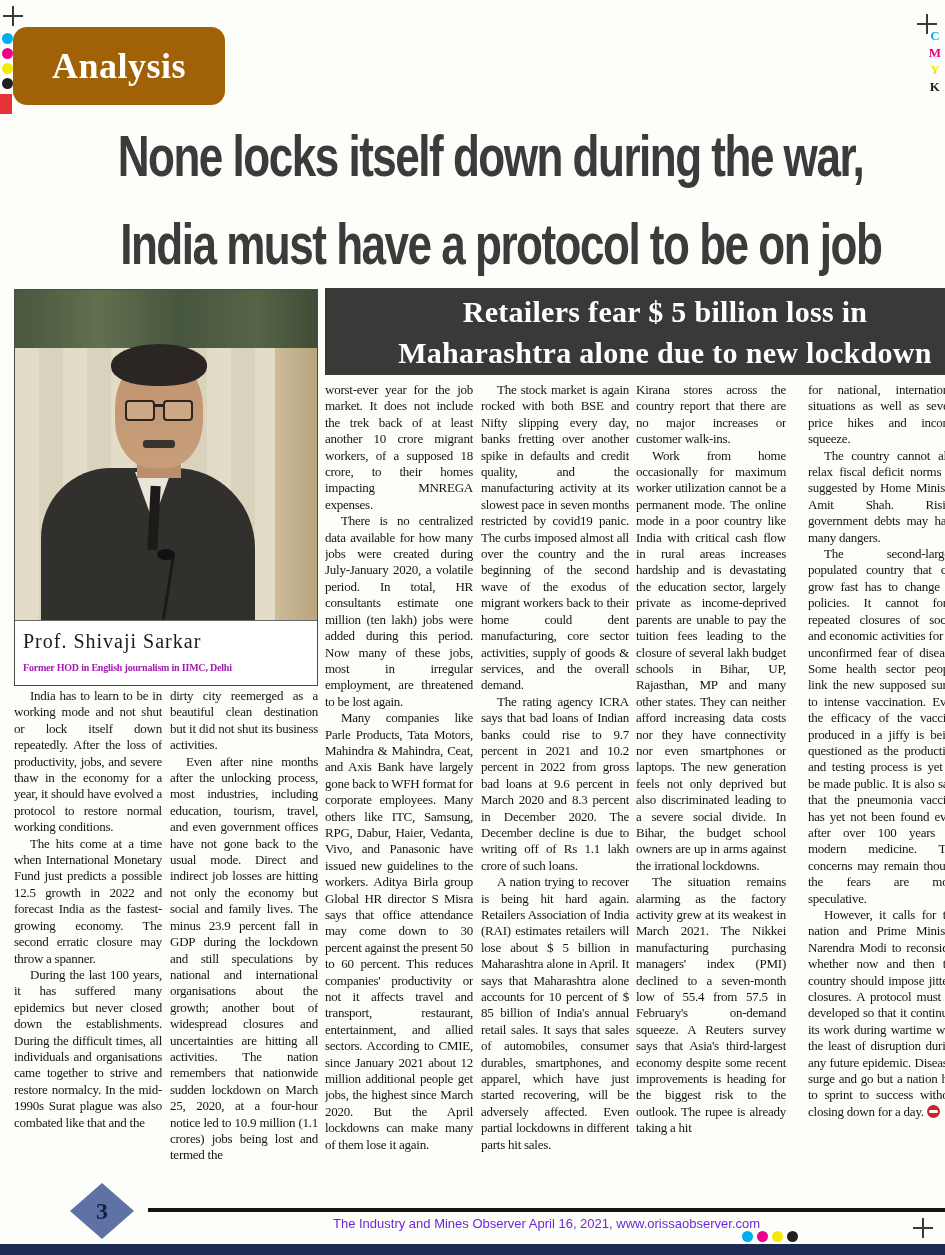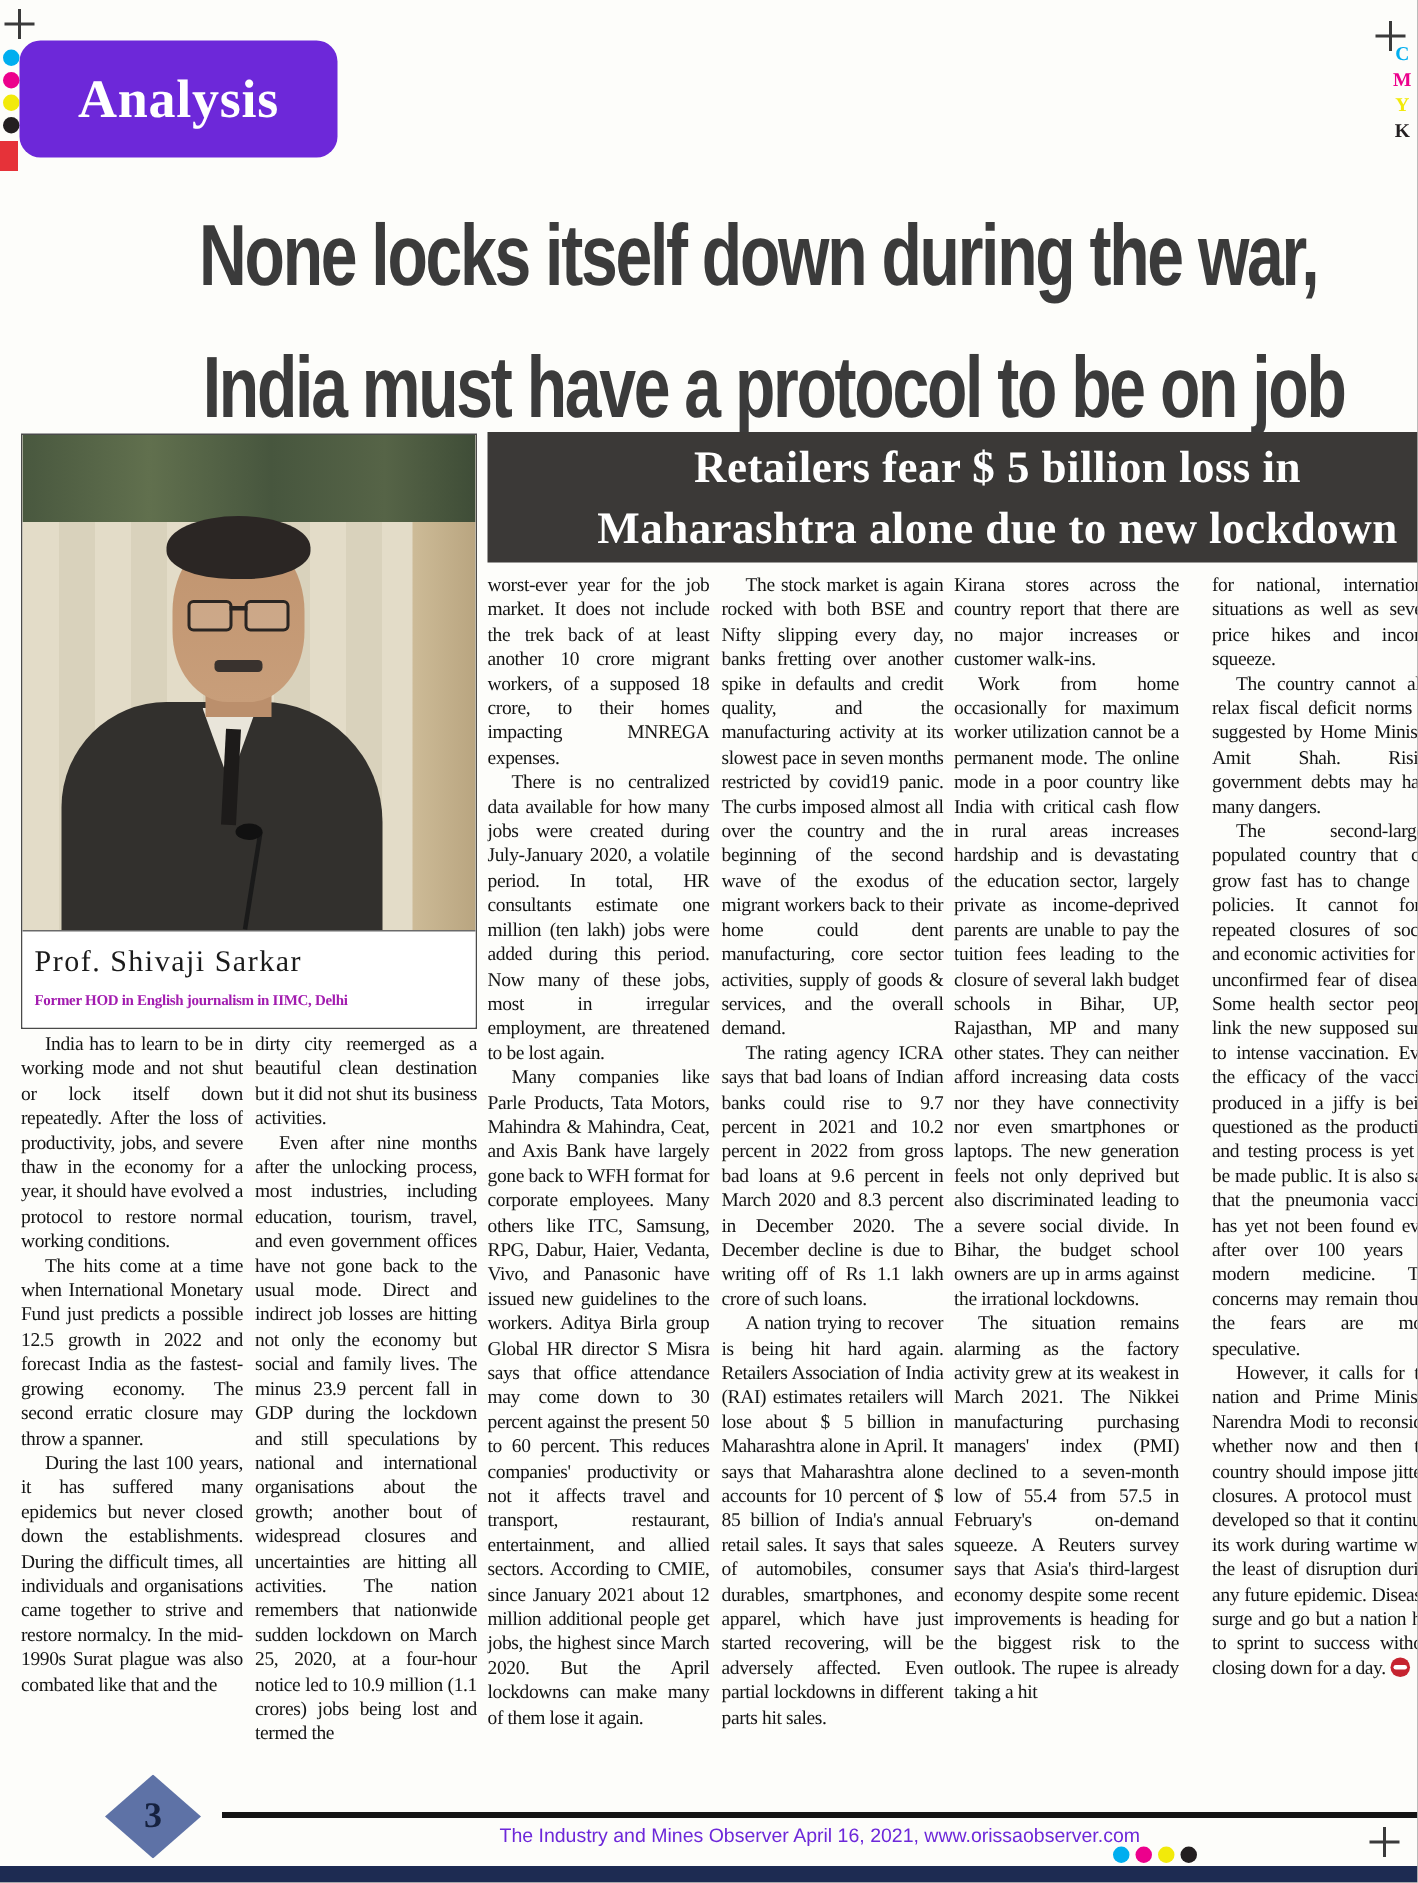--- a/index.html
+++ b/index.html
@@ -16,26 +16,26 @@
   .dotcol{position:absolute;left:2px;top:33px;display:flex;flex-direction:column;gap:4px;}
   .dotrow{position:absolute;left:742px;top:1231px;display:flex;flex-direction:row;gap:4px;}
   .dot{width:11px;height:11px;border-radius:50%;}
   .dot-c{background:#00aeef;} .dot-m{background:#ec008c;} .dot-y{background:#f2ea0a;} .dot-k{background:#231f20;}
   .redsq{position:absolute;left:0;top:94px;width:12px;height:20px;background:#e63239;}
   .cmyk-letters{position:absolute;right:4px;top:28px;display:flex;flex-direction:column;gap:1px;
         font-weight:bold;font-size:13px;line-height:16px;text-align:center;}
   .cl-c{color:#00aeef;} .cl-m{color:#ec008c;} .cl-y{color:#f2ea0a;} .cl-k{color:#231f20;}
 
   
-  .badge{position:absolute;left:13px;top:27px;width:212px;height:78px;background:#6d28d9;
+  .badge{position:absolute;left:13px;top:27px;width:212px;height:78px;background:#a16207;
          border-radius:14px;display:flex;align-items:center;justify-content:center;}
   .badge span{color:#ffffff;font-weight:bold;font-size:36px;letter-spacing:.5px;}
 
   
-  .headline{position:absolute;left:0;top:112px;width:907px;margin:15px;text-align:center;
+  .headline{position:absolute;left:0;top:112px;width:907px;margin:0;text-align:center;
             font-family:"Liberation Sans",sans-serif;font-weight:bold;color:#3b3b3b;}
   .hl-line{display:block;height:88px;line-height:88px;white-space:nowrap;}
   .hl-inner{display:inline-block;font-size:58px;letter-spacing:-2px;transform:scaleX(.76);
             transform-origin:center;}
 
   
   .photo-box{position:absolute;left:14px;top:289px;width:304px;height:397px;border:1px solid #4a4a4a;
              background:#fff;box-sizing:border-box;}
   .photo{position:relative;height:330px;overflow:hidden;
          background:repeating-linear-gradient(90deg,#e3dcc8 0 24px,#d9d2bc 24px 48px);}

